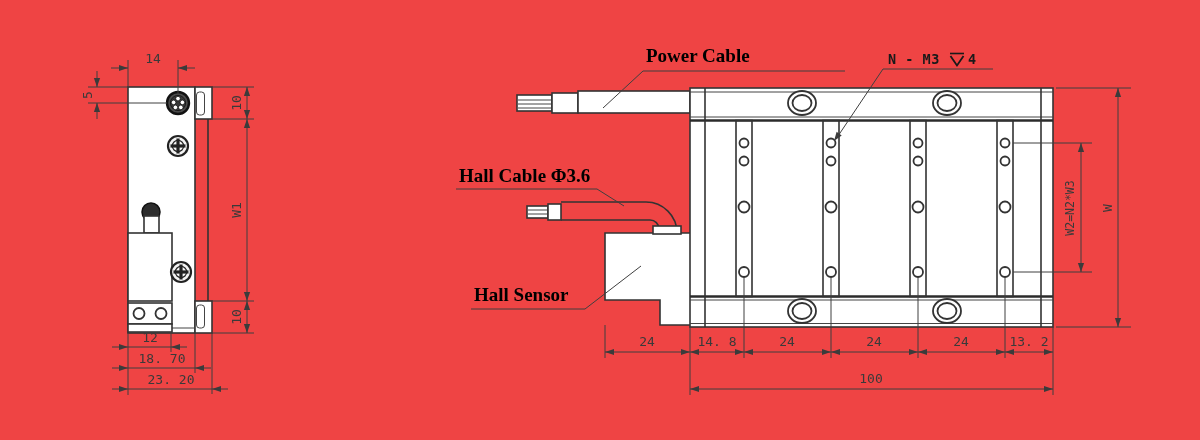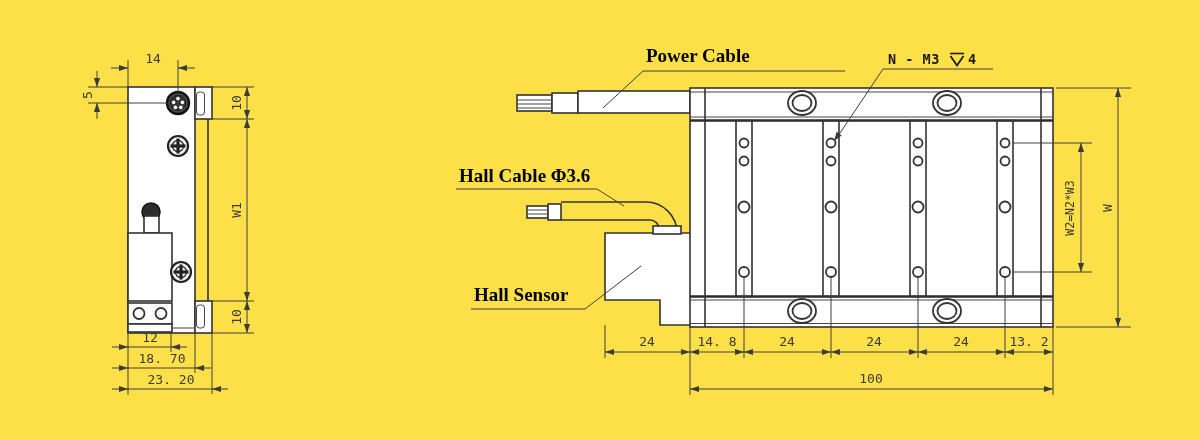--- a/index.html
+++ b/index.html
@@ -1,16 +1,16 @@
 <!DOCTYPE html>
 <html><head>
 <meta charset="utf-8">
 <style>
   html,body{margin:0;padding:0;background:#ffffff;}
-  .canvas{width:1200px;height:440px;background:#fde047;position:relative;text-align:right;}
+  .canvas{width:1200px;height:440px;background:#ef4444;position:relative;text-align:right;}
   svg{display:block;}
   .geo{stroke:#333;stroke-width:1.6;fill:none;}
   .geoW{stroke:#333;stroke-width:1.6;fill:#fff;}
   .thick{stroke:#2b2b2b;stroke-width:2.4;fill:none;}
   .thin{stroke:#444;stroke-width:1;fill:none;}
   .dimln{stroke:#3f3f3f;stroke-width:1;fill:none;}
   .hole{stroke:#333;stroke-width:1.8;fill:#fff;}
   .dim{font-family:"DejaVu Sans Mono",monospace;font-size:13px;fill:#3a3a3a;}
   .dimsm{font-family:"DejaVu Sans Mono",monospace;font-size:11.5px;fill:#3a3a3a;}
   .lbl{font-family:"Liberation Serif",serif;font-weight:bold;font-size:19px;fill:#000;}

